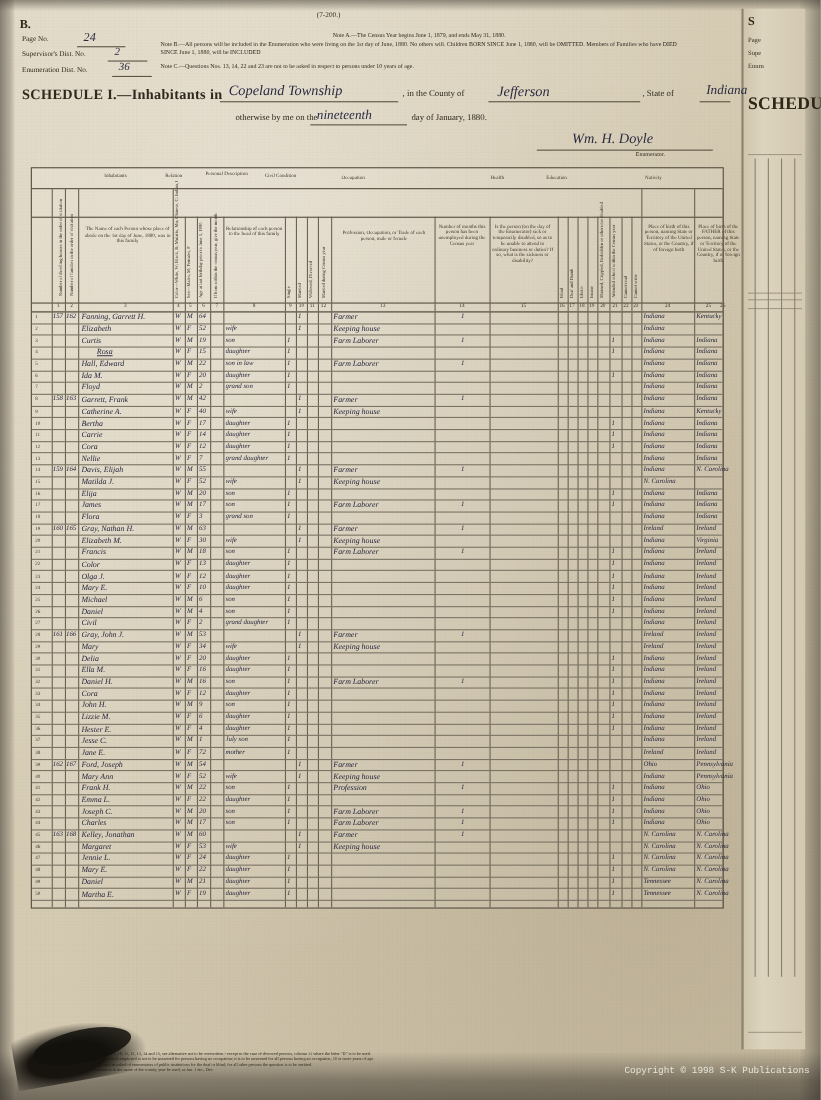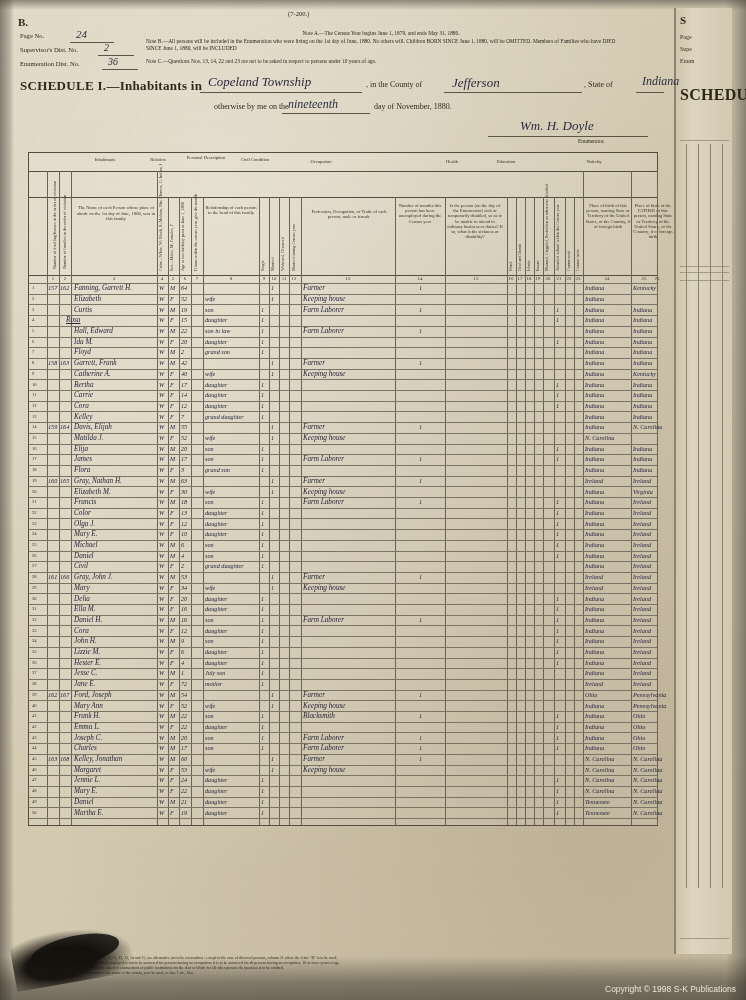--- a/index.html
+++ b/index.html
@@ -58,22 +58,22 @@
      writing-mode:vertical-rl;transform:rotate(180deg);white-space:nowrap;}
   .hgroup{position:absolute;font-size:4.6px;color:#3b3426;text-align:center;line-height:5px;}
 
   .rownum{position:absolute;font-size:4.6px;color:#3b3426;}
   .cell{position:absolute;font-size:7.2px;color:#26263c;font-style:italic;
      font-family:"Liberation Serif",serif;white-space:nowrap;}
   .cellsm{font-size:6.2px;}
 
   #footnotes{position:absolute;left:28px;top:946px;width:560px;font-size:3.9px;line-height:5px;color:#332c20;}
 
-  #copyright{position:absolute;right:10px;bottom:6px;font-size:8.5px;color:#e8e4da;
-     font-family:Liberation Sans, sans-serif;}
+  #copyright{position:absolute;right:10px;bottom:22px;font-size:8.5px;color:#e8e4da;
+     font-family:Liberation Mono, monospace;}
 
   
   #thumb{position:absolute;left:12px;bottom:18px;width:120px;height:52px;
      background:radial-gradient(ellipse at 40% 60%, #17140f 35%, rgba(23,20,15,0) 72%);
      transform:rotate(-10deg);}
   #thumb2{position:absolute;left:30px;bottom:34px;width:90px;height:30px;border-radius:50%;
      background:#12100c;opacity:.85;transform:rotate(-12deg);}
 </style>
 </head>
 <body>
@@ -133,21 +133,21 @@
     <div class="hdr script" style="left:434px;top:65px;font-size:13px;">Jefferson</div>
     <div style="position:absolute;left:426px;top:82px;width:138px;border-bottom:1px solid #5c5444;"></div>
 
     <div class="hdr med" style="left:566px;top:70px;">, State of</div>
     <div class="hdr script" style="left:624px;top:64px;font-size:12px;">Indiana</div>
     <div style="position:absolute;left:618px;top:82px;width:28px;border-bottom:1px solid #5c5444;"></div>
 
     <div class="hdr med" style="left:196px;top:92px;">otherwise by me on the</div>
     <div class="hdr script" style="left:270px;top:87px;font-size:12px;">nineteenth</div>
     <div style="position:absolute;left:264px;top:103px;width:88px;border-bottom:1px solid #5c5444;"></div>
-    <div class="hdr med" style="left:356px;top:92px;">day of November, 1880.</div>
+    <div class="hdr med" style="left:356px;top:92px;">day of January, 1880.</div>
 
     <div class="hdr script" style="left:502px;top:108px;font-size:13px;">Wm. H. Doyle</div>
     <div style="position:absolute;left:470px;top:126px;width:160px;border-bottom:1px solid #5c5444;"></div>
     <div class="hdr tiny" style="left:560px;top:128px;">Enumerator.</div>
 
     <div id="grid">
 
       <div class="hline hhead" style="top:18px;"></div>
       <div class="hline hhead" style="top:44px;"></div>
       <div class="hline hhead" style="top:122px;"></div>
@@ -335,21 +335,21 @@
           <div class="cell cellsm" style="left: 141px; top: 152.6px; width: 9px; overflow: hidden;">M</div>
           <div class="cell cellsm" style="left: 152px; top: 152.6px; width: 10px; overflow: hidden;">19</div>
           <div class="cell cellsm" style="left: 176px; top: 152.6px; width: 54px; overflow: hidden;">son</div>
           <div class="cell cellsm" style="left: 232px; top: 152.6px; width: 8px; overflow: hidden;">1</div>
           <div class="cell" style="left: 274px; top: 152.6px; width: 92px; overflow: hidden;">Farm Laborer</div>
           <div class="cell cellsm" style="left: 390px; top: 152.6px; width: 10px; overflow: hidden;">1</div>
           <div class="cell cellsm" style="left: 527px; top: 152.6px; width: 8px; overflow: hidden;">1</div>
           <div class="cell cellsm" style="left: 556px; top: 152.6px; width: 46px; overflow: hidden;">Indiana</div>
           <div class="cell cellsm" style="left: 604px; top: 152.6px; width: 44px; overflow: hidden;">Indiana</div>
           <div class="rownum" style="left: 3px; top: 164.3px;">4</div>
-          <div class="cell" style="left: 37px; top: 163.3px; width: 84px; overflow: hidden; text-decoration: underline;">Rosa</div>
+          <div class="cell" style="left: 59px; top: 163.3px; width: 84px; overflow: hidden; text-decoration: underline;">Rosa</div>
           <div class="cell cellsm" style="left: 130px; top: 163.3px; width: 9px; overflow: hidden;">W</div>
           <div class="cell cellsm" style="left: 141px; top: 163.3px; width: 9px; overflow: hidden;">F</div>
           <div class="cell cellsm" style="left: 152px; top: 163.3px; width: 10px; overflow: hidden;">15</div>
           <div class="cell cellsm" style="left: 176px; top: 163.3px; width: 54px; overflow: hidden;">daughter</div>
           <div class="cell cellsm" style="left: 232px; top: 163.3px; width: 8px; overflow: hidden;">1</div>
           <div class="cell cellsm" style="left: 527px; top: 163.3px; width: 8px; overflow: hidden;">1</div>
           <div class="cell cellsm" style="left: 556px; top: 163.3px; width: 46px; overflow: hidden;">Indiana</div>
           <div class="cell cellsm" style="left: 604px; top: 163.3px; width: 44px; overflow: hidden;">Indiana</div>
           <div class="rownum" style="left: 3px; top: 175px;">5</div>
           <div class="cell" style="left: 45px; top: 174px; width: 84px; overflow: hidden;">Hall, Edward</div>
@@ -427,21 +427,21 @@
           <div class="cell" style="left: 45px; top: 248.9px; width: 84px; overflow: hidden;">Cora</div>
           <div class="cell cellsm" style="left: 130px; top: 248.9px; width: 9px; overflow: hidden;">W</div>
           <div class="cell cellsm" style="left: 141px; top: 248.9px; width: 9px; overflow: hidden;">F</div>
           <div class="cell cellsm" style="left: 152px; top: 248.9px; width: 10px; overflow: hidden;">12</div>
           <div class="cell cellsm" style="left: 176px; top: 248.9px; width: 54px; overflow: hidden;">daughter</div>
           <div class="cell cellsm" style="left: 232px; top: 248.9px; width: 8px; overflow: hidden;">1</div>
           <div class="cell cellsm" style="left: 527px; top: 248.9px; width: 8px; overflow: hidden;">1</div>
           <div class="cell cellsm" style="left: 556px; top: 248.9px; width: 46px; overflow: hidden;">Indiana</div>
           <div class="cell cellsm" style="left: 604px; top: 248.9px; width: 44px; overflow: hidden;">Indiana</div>
           <div class="rownum" style="left: 3px; top: 260.6px;">13</div>
-          <div class="cell" style="left: 45px; top: 259.6px; width: 84px; overflow: hidden;">Kelley</div>
+          <div class="cell" style="left: 45px; top: 259.6px; width: 84px; overflow: hidden;">Nellie</div>
           <div class="cell cellsm" style="left: 130px; top: 259.6px; width: 9px; overflow: hidden;">W</div>
           <div class="cell cellsm" style="left: 141px; top: 259.6px; width: 9px; overflow: hidden;">F</div>
           <div class="cell cellsm" style="left: 152px; top: 259.6px; width: 10px; overflow: hidden;">7</div>
           <div class="cell cellsm" style="left: 176px; top: 259.6px; width: 54px; overflow: hidden;">grand daughter</div>
           <div class="cell cellsm" style="left: 232px; top: 259.6px; width: 8px; overflow: hidden;">1</div>
           <div class="cell cellsm" style="left: 556px; top: 259.6px; width: 46px; overflow: hidden;">Indiana</div>
           <div class="cell cellsm" style="left: 604px; top: 259.6px; width: 44px; overflow: hidden;">Indiana</div>
           <div class="rownum" style="left: 3px; top: 271.3px;">14</div>
           <div class="cell cellsm" style="left: 19px; top: 270.3px; width: 12px; overflow: hidden;">159</div>
           <div class="cell cellsm" style="left: 31px; top: 270.3px; width: 12px; overflow: hidden;">164</div>
@@ -721,21 +721,21 @@
           <div class="cell" style="left: 274px; top: 548.5px; width: 92px; overflow: hidden;">Keeping house</div>
           <div class="cell cellsm" style="left: 556px; top: 548.5px; width: 46px; overflow: hidden;">Indiana</div>
           <div class="cell cellsm" style="left: 604px; top: 548.5px; width: 44px; overflow: hidden;">Pennsylvania</div>
           <div class="rownum" style="left: 3px; top: 560.2px;">41</div>
           <div class="cell" style="left: 45px; top: 559.2px; width: 84px; overflow: hidden;">Frank H.</div>
           <div class="cell cellsm" style="left: 130px; top: 559.2px; width: 9px; overflow: hidden;">W</div>
           <div class="cell cellsm" style="left: 141px; top: 559.2px; width: 9px; overflow: hidden;">M</div>
           <div class="cell cellsm" style="left: 152px; top: 559.2px; width: 10px; overflow: hidden;">22</div>
           <div class="cell cellsm" style="left: 176px; top: 559.2px; width: 54px; overflow: hidden;">son</div>
           <div class="cell cellsm" style="left: 232px; top: 559.2px; width: 8px; overflow: hidden;">1</div>
-          <div class="cell" style="left: 274px; top: 559.2px; width: 92px; overflow: hidden;">Blacksmith</div>
+          <div class="cell" style="left: 274px; top: 559.2px; width: 92px; overflow: hidden;">Profession</div>
           <div class="cell cellsm" style="left: 390px; top: 559.2px; width: 10px; overflow: hidden;">1</div>
           <div class="cell cellsm" style="left: 527px; top: 559.2px; width: 8px; overflow: hidden;">1</div>
           <div class="cell cellsm" style="left: 556px; top: 559.2px; width: 46px; overflow: hidden;">Indiana</div>
           <div class="cell cellsm" style="left: 604px; top: 559.2px; width: 44px; overflow: hidden;">Ohio</div>
           <div class="rownum" style="left: 3px; top: 570.9px;">42</div>
           <div class="cell" style="left: 45px; top: 569.9px; width: 84px; overflow: hidden;">Emma L.</div>
           <div class="cell cellsm" style="left: 130px; top: 569.9px; width: 9px; overflow: hidden;">W</div>
           <div class="cell cellsm" style="left: 141px; top: 569.9px; width: 9px; overflow: hidden;">F</div>
           <div class="cell cellsm" style="left: 152px; top: 569.9px; width: 10px; overflow: hidden;">22</div>
           <div class="cell cellsm" style="left: 176px; top: 569.9px; width: 54px; overflow: hidden;">daughter</div>

